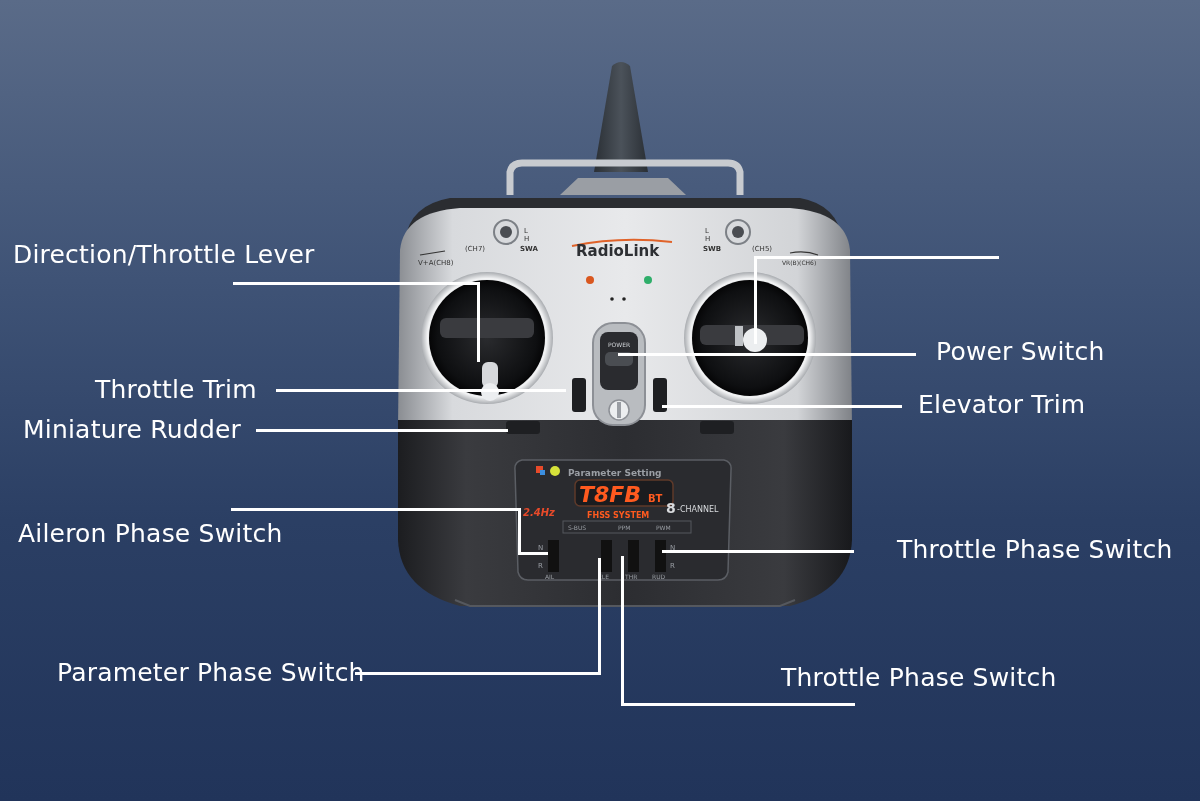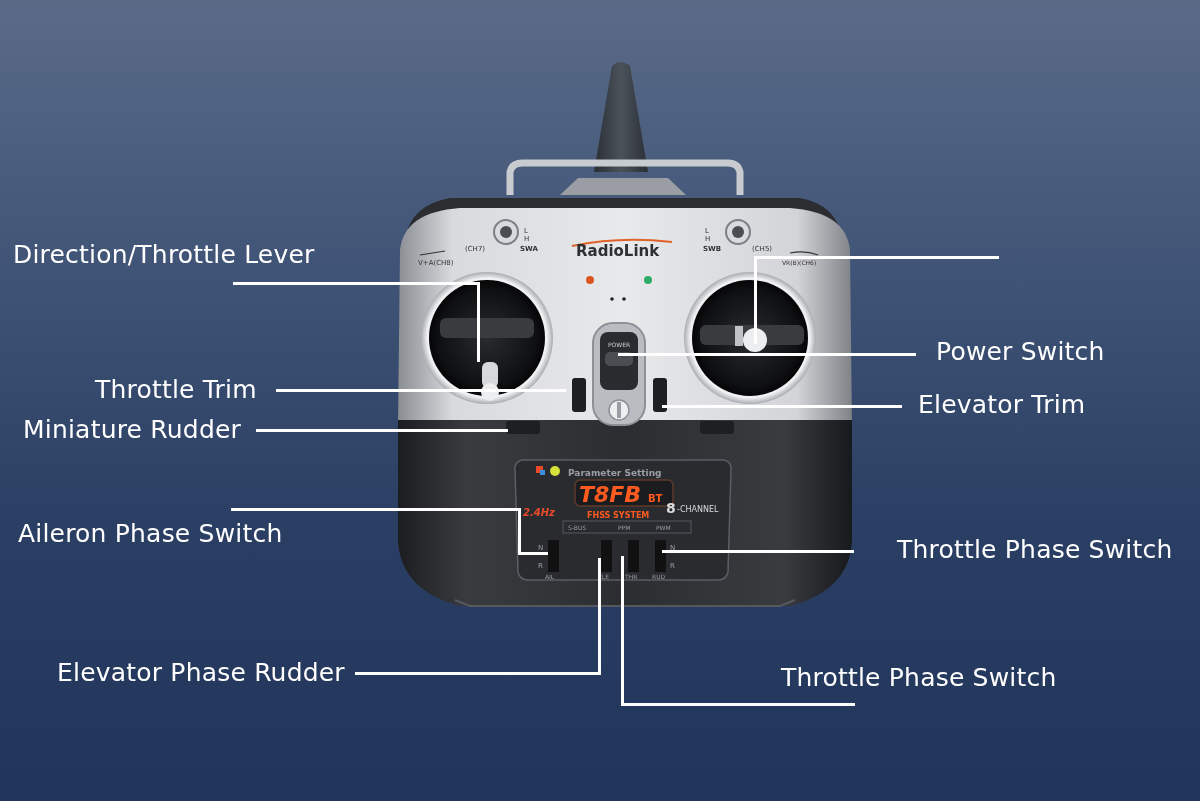--- a/index.html
+++ b/index.html
@@ -160,18 +160,18 @@
   <div class="line hline" style="left:618px;top:353px;width:298px;"></div>
   <div class="line hline" style="left:662px;top:405px;width:240px;"></div>
   <div class="line hline" style="left:662px;top:550px;width:192px;"></div>
   <div class="line vline" style="left:621px;top:556px;height:150px;"></div>
   <div class="line hline" style="left:621px;top:703px;width:234px;"></div>
 
   <div class="label" style="left:13px;top:240px;">Direction/Throttle Lever</div>
   <div class="label" style="left:95px;top:375px;text-align:right;">Throttle Trim</div>
   <div class="label" style="left:23px;top:415px;">Miniature Rudder</div>
   <div class="label" style="left:18px;top:519px;">Aileron Phase Switch</div>
-  <div class="label" style="left:57px;top:658px;">Elevator Phase Rudder</div>
+  <div class="label" style="left:57px;top:658px;">Parameter Phase Switch</div>
   <div class="label" style="left:936px;top:337px;">Power Switch</div>
   <div class="label" style="left:918px;top:390px;">Elevator Trim</div>
   <div class="label" style="left:897px;top:535px;">Throttle Phase Switch</div>
   <div class="label" style="left:781px;top:663px;">Throttle Phase Switch</div>
 </div>
 
 </body></html>

